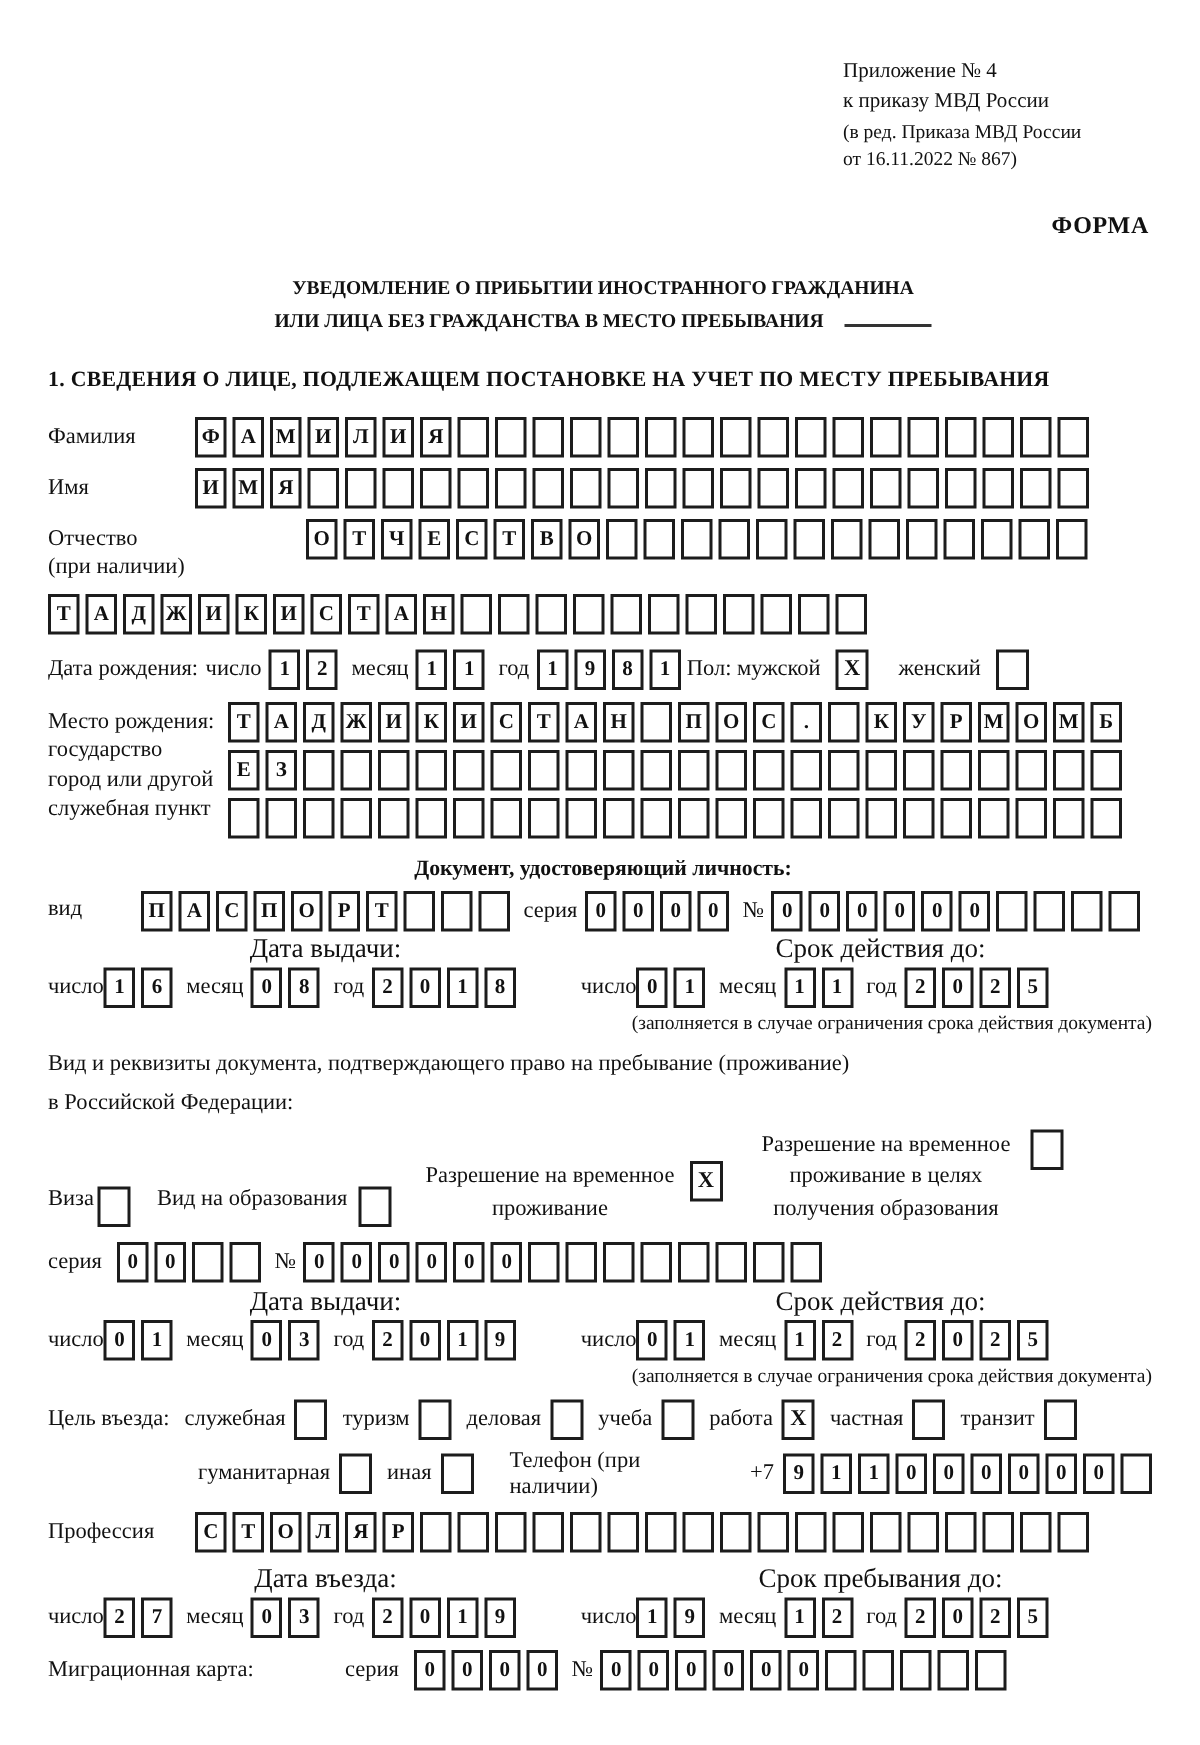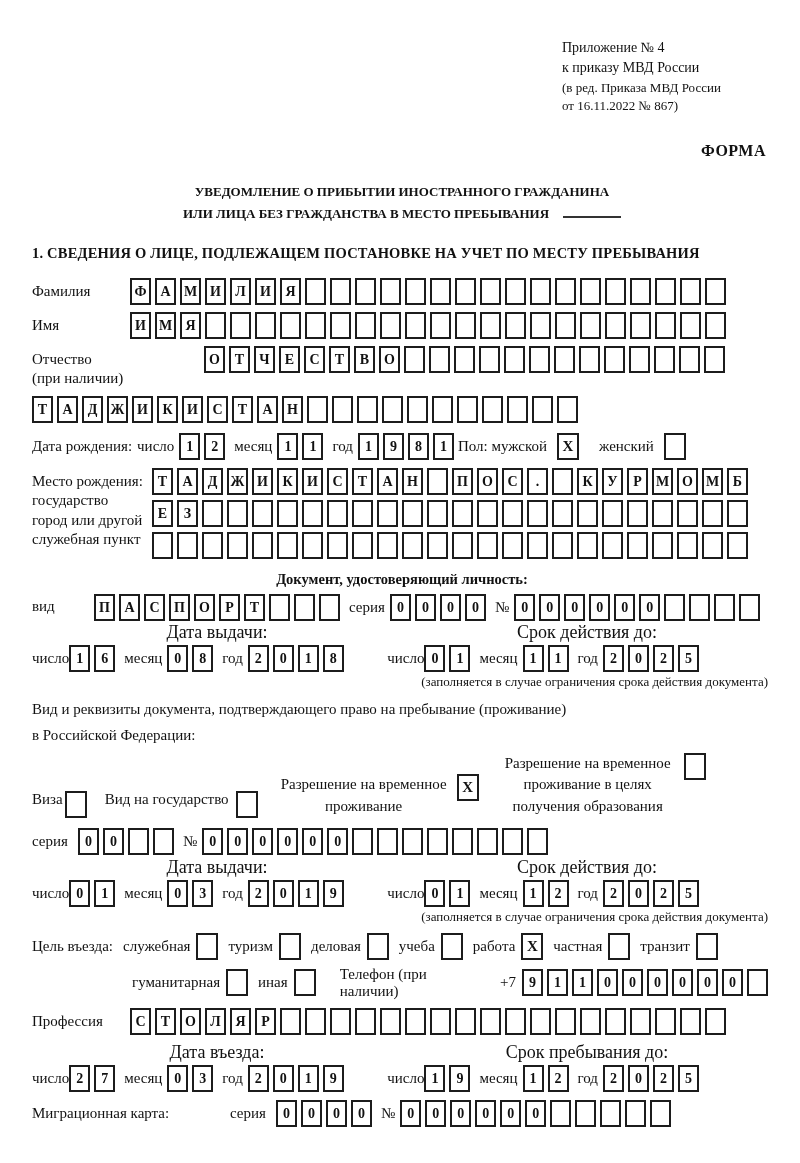--- a/index.html
+++ b/index.html
@@ -158,21 +158,21 @@
 
   <div class="plain">Вид и реквизиты документа, подтверждающего право на пребывание (проживание)</div>
   <div class="plain" style="margin-top:4px;">в Российской Федерации:</div>
 
   <div class="chk-row">
     <div class="chk-item">
       <span class="txt" style="margin-right:2px;">Виза</span>
       <span class="cb"></span>
     </div>
     <div class="chk-item" style="margin-left:8px;">
-      <span class="txt">Вид на государство</span>
+      <span class="txt">Вид на образования</span>
       <span class="cb"></span>
     </div>
     <div class="chk-item" style="margin-left:10px;">
       <span class="txt multiline" style="width:172px;">Разрешение на временное проживание</span>
       <span class="cb">X</span>
     </div>
     <div class="chk-item" style="margin-left:10px;margin-right:0;">
       <span class="txt multiline" style="width:178px;">Разрешение на временное проживание в целях получения образования</span>
       <span class="cb"></span>
     </div>

